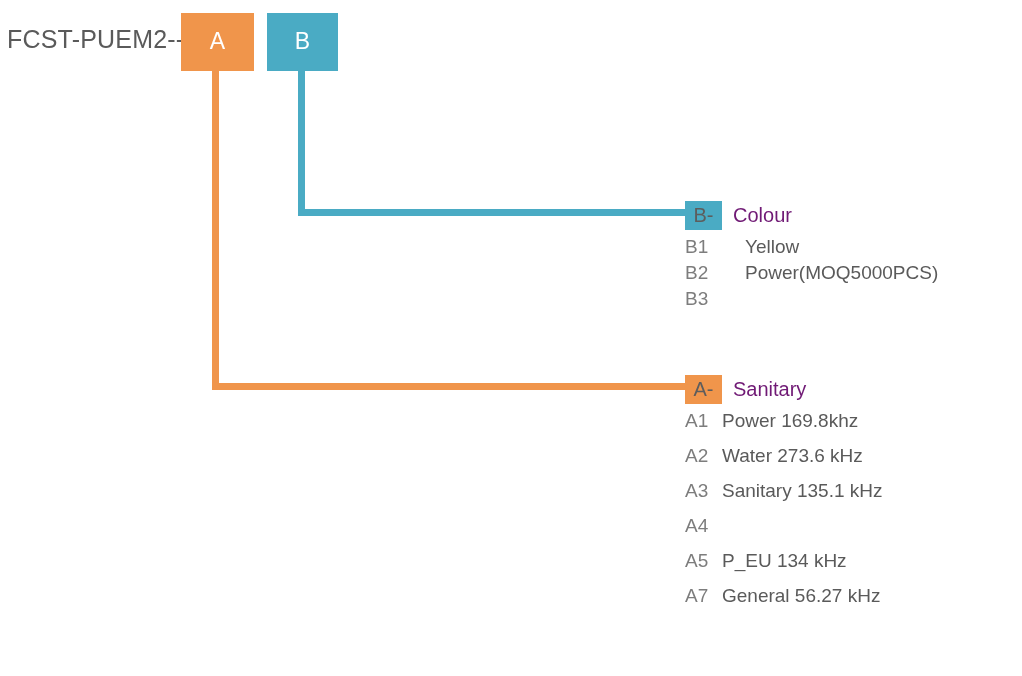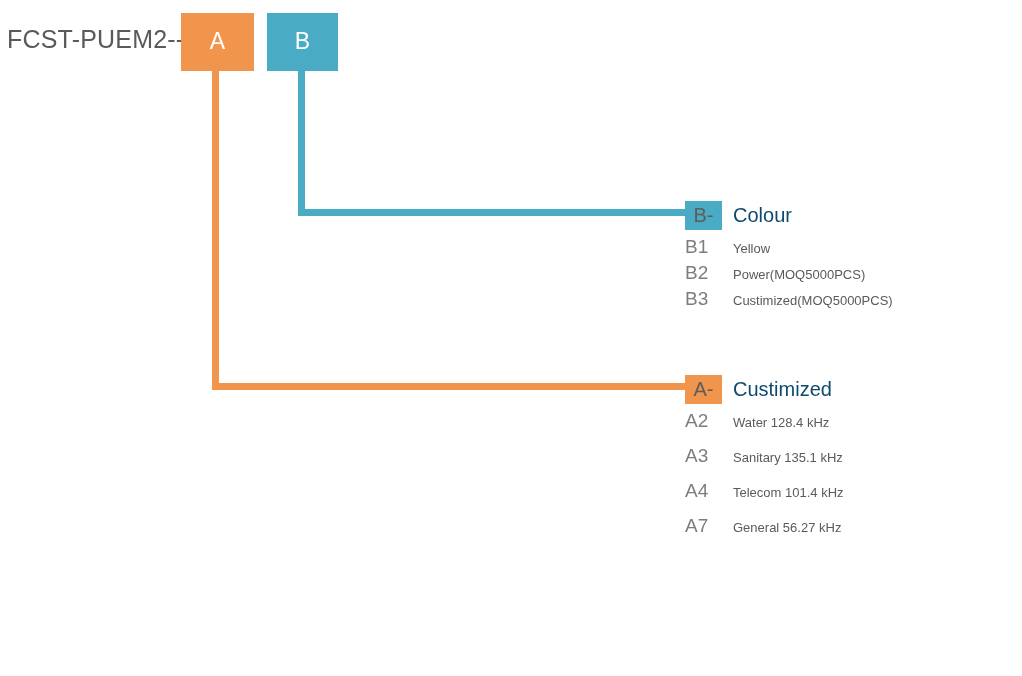--- a/index.html
+++ b/index.html
@@ -114,43 +114,42 @@
     font-size: 20px;
     color: #5d5d5d;
     flex: 0 0 auto;
   }
   .group-b .head-badge { background: #4aabc4; }
   .group-a .head-badge { background: #f0954b; }
 
   .head-title {
     margin-left: 11px;
     font-size: 20px;
-    color: #0c4a6e;
+    color: #701a75;
     white-space: nowrap;
   }
 
   .options { margin-top: 6px; }
 
   .option-row {
     display: flex;
     align-items: baseline;
     white-space: nowrap;
   }
-  .group-b .option-row { height: 26px; }
+  .group-b .option-row { height: 26px; gap: 23px; }
   .group-a .option-row { height: 35px; }
 
   .opt-code {
     width: 37px;
     flex: 0 0 auto;
     font-size: 19px;
     color: #7d7d7d;
   }
   .opt-label {
-    margin-left: 11px;
-    font-size: 13px;
+    font-size: 19px;
     color: #5a5a5a;
   }
 </style>
 </head>
 <body>
 
 <div id="canvas">
 
   <div class="prefix-title">FCST-PUEM2--</div>
 
@@ -175,42 +174,48 @@
       <div class="option-row">
         <div class="opt-code">B1</div>
         <div class="opt-label">Yellow</div>
       </div>
       <div class="option-row">
         <div class="opt-code">B2</div>
         <div class="opt-label">Power(MOQ5000PCS)</div>
       </div>
       <div class="option-row">
         <div class="opt-code">B3</div>
-        <div class="opt-label">Custimized(MOQ5000PCS)</div>
       </div>
     </div>
   </div>
 
   <div class="group group-a">
     <div class="group-head">
       <div class="head-badge">A-</div>
-      <div class="head-title">Custimized</div>
+      <div class="head-title">Sanitary</div>
     </div>
     <div class="options">
       <div class="option-row">
+        <div class="opt-code">A1</div>
+        <div class="opt-label">Power 169.8khz</div>
+      </div>
+      <div class="option-row">
         <div class="opt-code">A2</div>
-        <div class="opt-label">Water 128.4 kHz</div>
+        <div class="opt-label">Water 273.6 kHz</div>
       </div>
       <div class="option-row">
         <div class="opt-code">A3</div>
         <div class="opt-label">Sanitary 135.1 kHz</div>
       </div>
       <div class="option-row">
         <div class="opt-code">A4</div>
-        <div class="opt-label">Telecom 101.4 kHz</div>
+      </div>
+      <div class="option-row">
+        <div class="opt-code">A5</div>
+        <div class="opt-label">P_EU 134 kHz</div>
       </div>
       <div class="option-row">
         <div class="opt-code">A7</div>
         <div class="opt-label">General 56.27 kHz</div>
       </div>
     </div>
   </div>
 
 </div>
 

